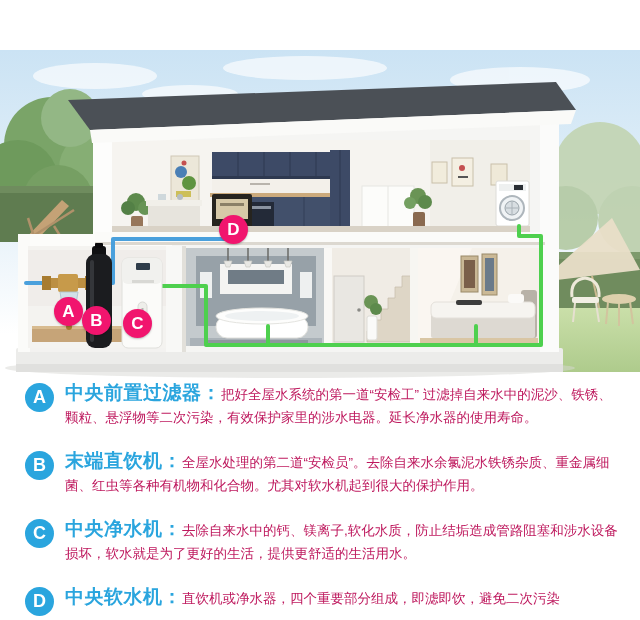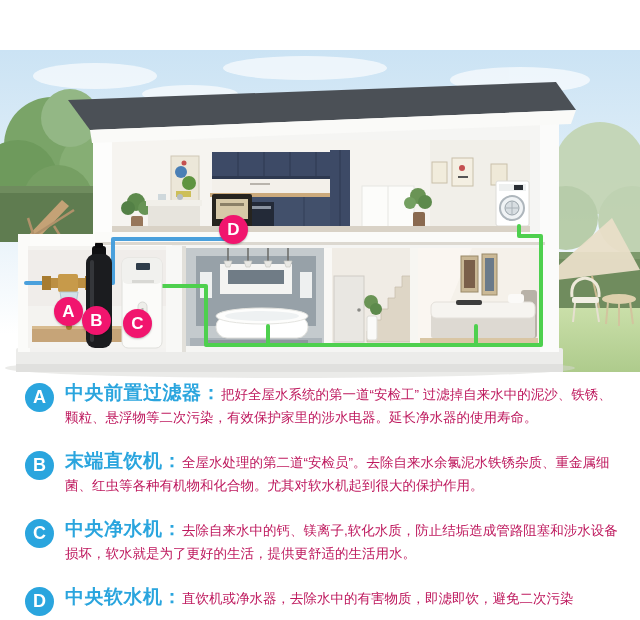--- a/index.html
+++ b/index.html
@@ -332,18 +332,18 @@
     <div class="legend-item">
       <div class="badge">C</div>
       <div class="legend-text">
         <span class="legend-title">中央净水机：</span><span class="legend-desc">去除自来水中的钙、镁离子,软化水质，防止结垢造成管路阻塞和涉水设备损坏，软水就是为了更好的生活，提供更舒适的生活用水。</span>
       </div>
     </div>
 
     <div class="legend-item">
       <div class="badge">D</div>
       <div class="legend-text">
-        <span class="legend-title">中央软水机：</span><span class="legend-desc">直饮机或净水器，去除水中的有害物质，即滤即饮，避免二次污染</span>
+        <span class="legend-title">中央软水机：</span><span class="legend-desc">直饮机或净水器，四个重要部分组成，即滤即饮，避免二次污染</span>
       </div>
     </div>
 
   </div>
 </div>
 
 </body></html>

